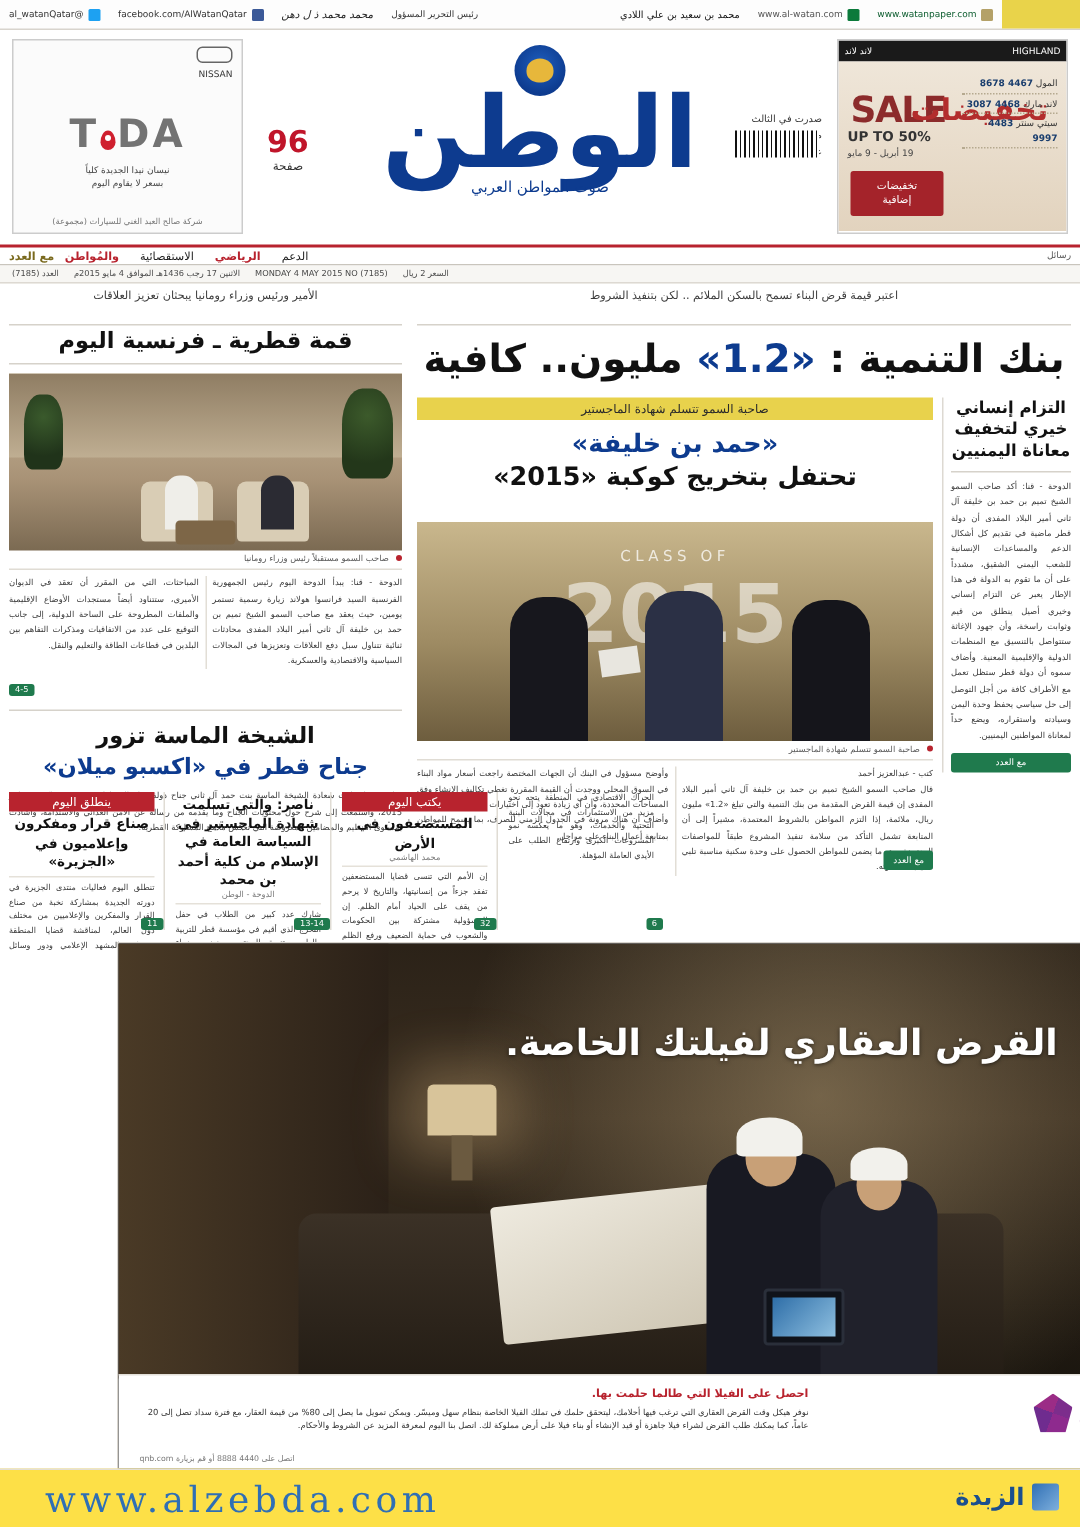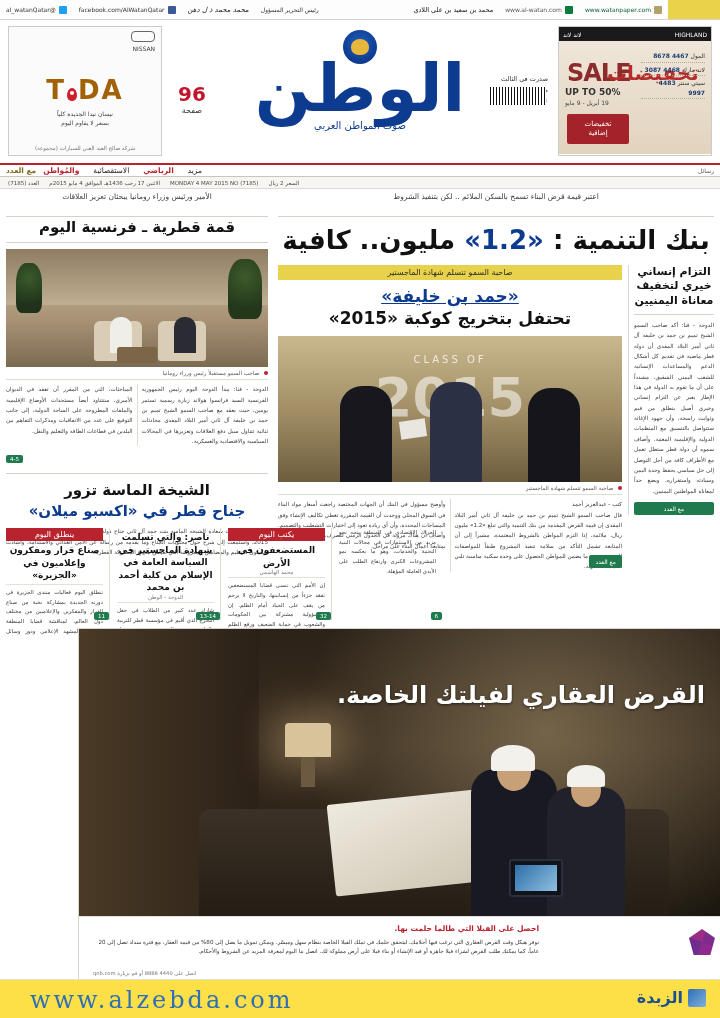--- a/index.html
+++ b/index.html
@@ -179,21 +179,21 @@
     border: 1px solid #666;
     border-radius: 4px;
     margin-bottom: 2px;
   }
   .ad-right .toda {
     position: absolute;
     left: 0; right: 0; top: 48px;
     text-align: center;
     font-size: 26px;
     font-weight: bold;
-    color: #a16207;
+    color: #737373;
     letter-spacing: 2px;
   }
   .ad-right .pin {
     display: inline-block;
     width: 10px; height: 13px;
     background: #cf1f2e;
     border-radius: 50% 50% 50% 50%/ 60% 60% 40% 40%;
     position: relative;
     top: 2px;
     margin: 0 1px;
@@ -412,24 +412,24 @@
     padding: 3px 0;
   }
   .mid-head {
     margin-top: 5px;
     font-size: 17px;
     font-weight: bold;
     color: #111;
     text-align: center;
     line-height: 1.35;
   }
-  .mid-head .blue { color: #0d3b8f; text-decoration: underline; }
+  .mid-head .blue { color: #0d3b8f; }
   .photo {
     position: relative;
-    margin-top: 6px;
+    margin-top: 18px;
     height: 146px;
     background: linear-gradient(180deg,#c9b78d 0%, #9e8b63 55%, #6d5d3e 100%);
     overflow: hidden;
   }
   .photo .classof {
     position: absolute;
     left: 0; right: 0; top: 18px;
     text-align: center;
     color: rgba(255,255,255,.75);
     font-size: 10px;
@@ -922,21 +922,21 @@
         <div class="barcode"></div>
       </div>
     </div>
   </div>
 
   <div class="navstrip">
     <div class="withad">مع العدد</div>
     <div class="item red">والمُواطن</div>
     <div class="item">الاستقصائية</div>
     <div class="item red">الرياضي</div>
-    <div class="item">مزيد</div>
+    <div class="item">الدعم</div>
     <div class="spacer"></div>
     <div class="left">رسائل</div>
   </div>
 
   <div class="datestrip">
     <div>العدد (7185)</div>
     <div>الاثنين 17 رجب 1436هـ الموافق 4 مايو 2015م</div>
     <div class="en">MONDAY 4 MAY 2015 NO (7185)</div>
     <div>السعر 2 ريال</div>
   </div>

